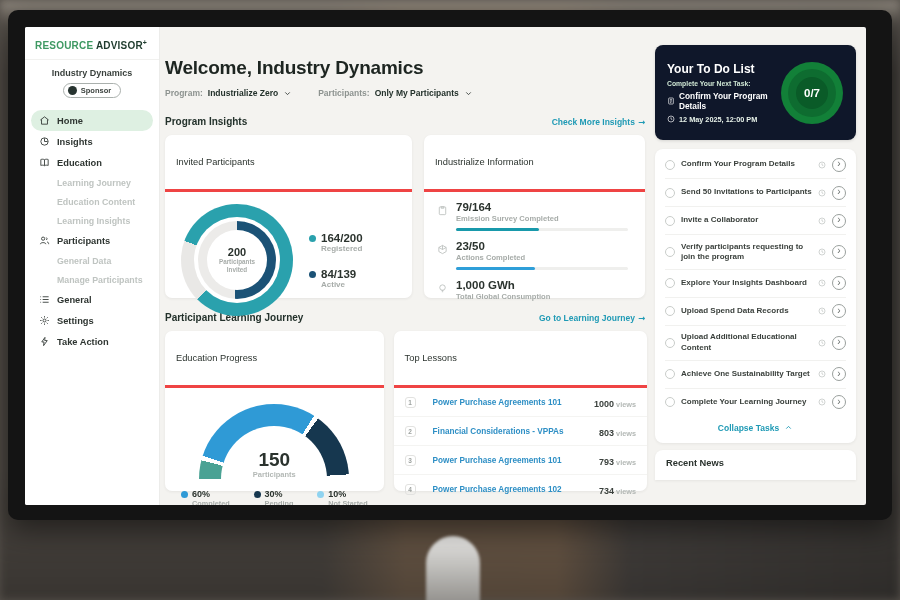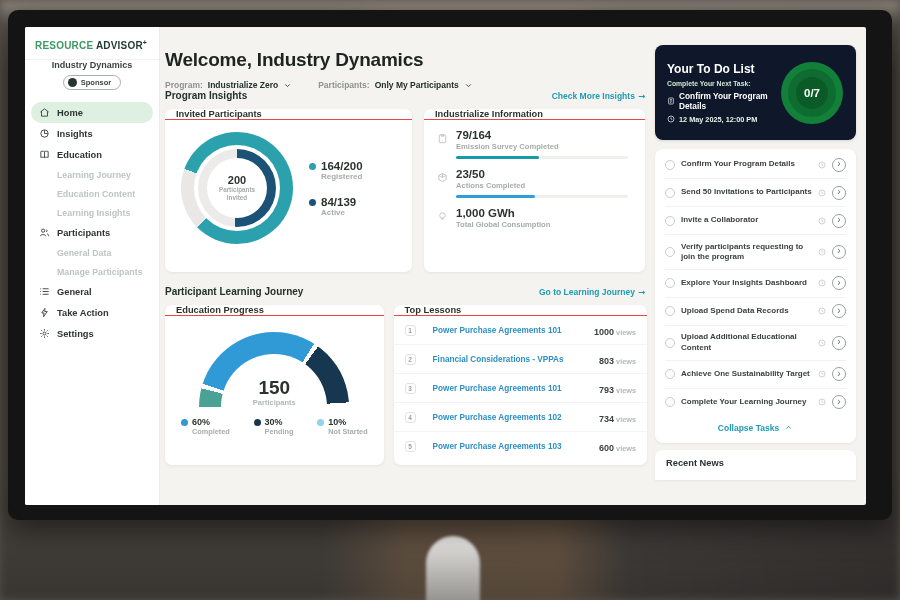--- a/index.html
+++ b/index.html
@@ -17,47 +17,47 @@
     background:linear-gradient(180deg,#efeeec 0%,#c7c6c3 35%,#8f8d89 100%);filter:blur(1.5px);}
   .monitor{position:absolute;left:8px;top:10px;width:884px;height:510px;background:#141414;
     border-radius:10px;box-shadow:0 10px 28px rgba(0,0,0,.5);}
   .screen{position:absolute;left:17px;top:17px;width:841px;height:478px;background:#f4f3f0;
     border-radius:2px;overflow:hidden;color:#2c332f;}
 
   
   .sidebar{position:absolute;left:0;top:0;width:135px;height:100%;background:#fff;border-right:1px solid #ececea;padding-top:10px;}
   .logo{padding:2px 10px 8px;font-size:10px;font-weight:700;letter-spacing:.2px;border-bottom:1px solid #f1f1ef;}
   .logo .p1{color:#3f9963;} .logo .p2{color:#1e3b2d;} .logo sup{font-size:7px;color:#1e3b2d;}
-  .org{text-align:center;font-size:9px;font-weight:700;color:#3a413d;}
+  .org{margin-top:8px;text-align:center;font-size:9px;font-weight:700;color:#3a413d;}
   .sponsor{display:inline-flex;align-items:center;gap:4px;margin:5px auto 10px;padding:2px 9px 2px 4px;
     border:1px solid #aab0ad;border-radius:10px;font-size:7.5px;font-weight:700;color:#3a413d;}
   .sponsor-wrap{text-align:center;}
   .sponsor .dot{width:9px;height:9px;border-radius:50%;background:#273430;display:inline-block;}
   .nav{padding:2px 6px;}
   .nav-item{display:flex;align-items:center;gap:7px;padding:5px 8px;border-radius:13px;cursor:pointer;}
   .nav-item .lbl{font-size:9.3px;font-weight:700;color:#2e3531;white-space:nowrap;}
   .nav-item.active{background:#def0e2;}
   .nav-item svg{width:11px;height:11px;stroke:#3a413d;fill:none;stroke-width:2;flex:0 0 auto;}
   .nav-sub{padding:4.5px 8px 4.5px 26px;font-size:8.8px;font-weight:700;color:#bfc4c1;white-space:nowrap;cursor:pointer;}
 
   
-  .main{position:absolute;left:140px;top:0;width:482px;height:100%;padding-top:22px;}
+  .main{position:absolute;left:140px;top:8px;width:482px;height:100%;padding-top:22px;}
   h1{font-size:19px;font-weight:800;color:#1d2521;letter-spacing:-.2px;}
   .filters{display:flex;gap:26px;margin-top:9px;align-items:center;}
   .filter{display:flex;align-items:center;gap:5px;font-size:8.5px;}
   .filter .flabel{color:#8d9390;font-weight:700;}
   .filter .fvalue{color:#23312b;font-weight:800;}
   .filter svg{width:9px;height:9px;stroke:#3a413d;fill:none;stroke-width:2.4;}
-  .section-row{display:flex;justify-content:space-between;align-items:center;margin-top:0;width:480px;}
+  .section-row{display:flex;justify-content:space-between;align-items:center;margin-top:18px;width:480px;}
   .section-title{font-size:10px;font-weight:800;color:#23312b;}
   .tlink{font-size:8.5px;font-weight:800;color:#1f9ab5;cursor:pointer;white-space:nowrap;}
   .tlink .arr{font-family:"DejaVu Sans",sans-serif;margin-left:3px;}
   .cards{display:flex;margin-top:8px;}
   .card{background:#fff;border-radius:7px;box-shadow:0 1px 3px rgba(40,40,40,.07);}
-  .card-head{padding:0 11px;border-bottom:1px solid #ef4444;font-size:9.3px;font-weight:700;color:#2b332e;}
+  .card-head{padding:22px 11px;border-bottom:3px solid #ef4444;font-size:9.3px;font-weight:400;color:#2b332e;}
 
   
   .card-invited{width:247px;height:163px;margin-right:12px;}
   .invited-body{display:flex;align-items:center;padding:12px 10px 0 16px;gap:16px;}
   .donut{position:relative;width:112px;height:112px;}
   .donut .ring{position:absolute;border-radius:50%;}
   .ring-outer{inset:0;}
   .ring-outer-hole{inset:13px;background:#fff;}
   .ring-inner{inset:17px;}
   .ring-inner-hole{inset:26px;background:#fff;}
@@ -183,30 +183,30 @@
       <div class="nav-sub">General Data</div>
       <div class="nav-sub">Manage Participants</div>
       <div class="nav-item">
         <svg viewBox="0 0 24 24">
               <path d="M8 6 H21 M8 12 H21 M8 18 H21 M3 6 H4.5 M3 12 H4.5 M3 18 H4.5"></path>
             </svg>
         <span class="lbl">General</span>
       </div>
       <div class="nav-item">
         <svg viewBox="0 0 24 24">
-              <path d="M13 3 L6 13 H11 L10 21 L18 10 H12.5 Z"></path>
-            </svg>
-        <span class="lbl">Take Action</span>
-      </div>
-      <div class="nav-item">
-        <svg viewBox="0 0 24 24">
               <circle cx="12" cy="12" r="3.2"></circle>
               <path d="M12 2.5 V5.5 M12 18.5 V21.5 M2.5 12 H5.5 M18.5 12 H21.5 M5 5 L7.2 7.2 M16.8 16.8 L19 19 M19 5 L16.8 7.2 M7.2 16.8 L5 19"></path>
             </svg>
         <span class="lbl">Settings</span>
+      </div>
+      <div class="nav-item">
+        <svg viewBox="0 0 24 24">
+              <path d="M13 3 L6 13 H11 L10 21 L18 10 H12.5 Z"></path>
+            </svg>
+        <span class="lbl">Take Action</span>
       </div>
     </div>
   </div>
 
   <div class="main">
     <h1>Welcome, Industry Dynamics</h1>
 
     <div class="filters">
       <div class="filter">
         <span class="flabel">Program:</span>

